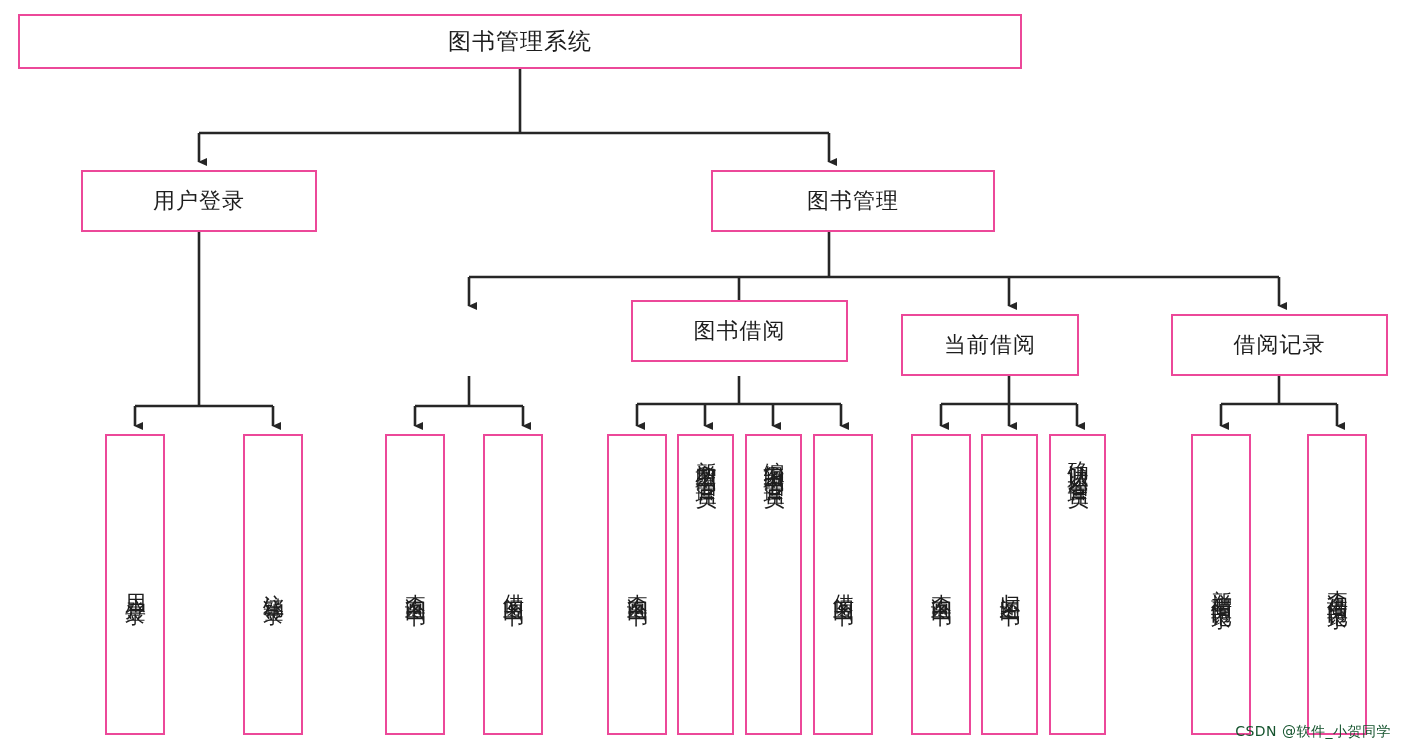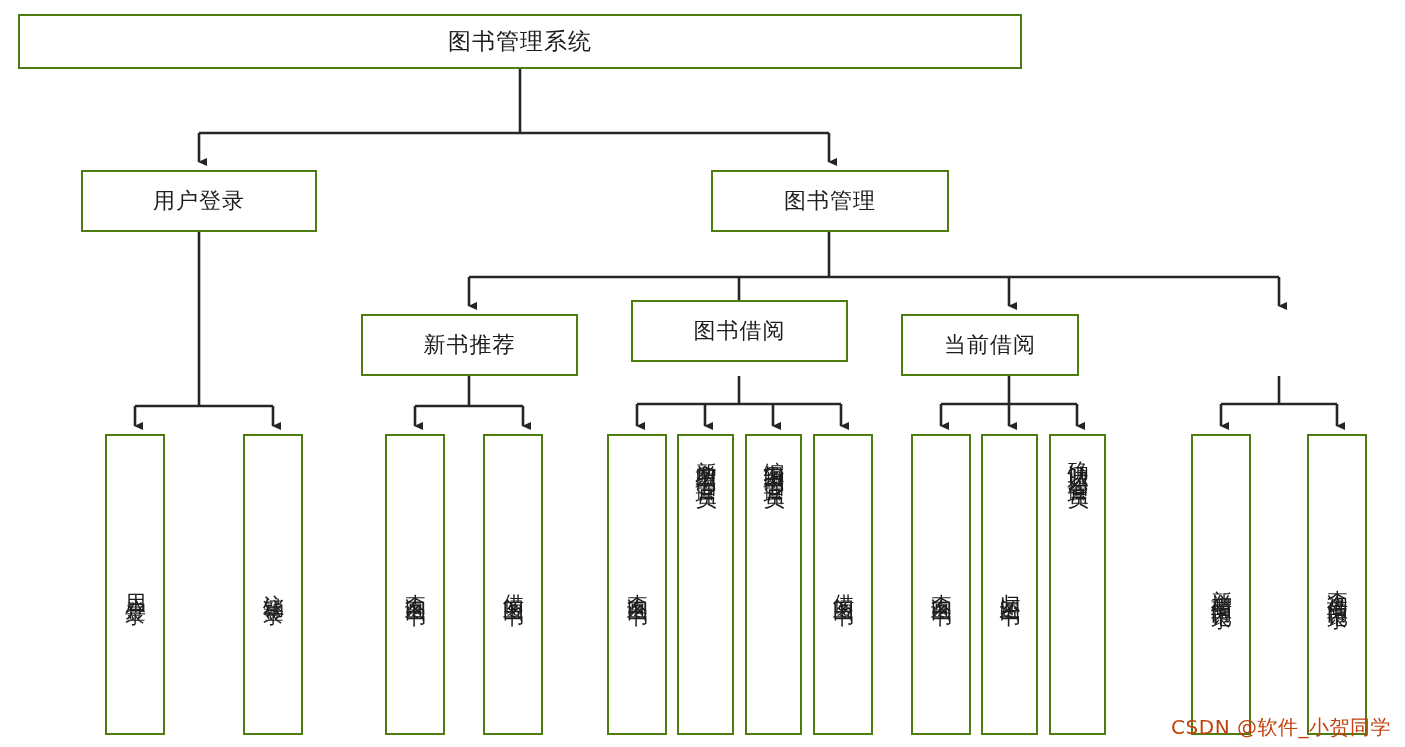--- a/index.html
+++ b/index.html
@@ -23,21 +23,21 @@
     left: 0;
     top: 0;
     width: 1405px;
     height: 747px;
     pointer-events: none;
   }
   .node {
     position: absolute;
     box-sizing: border-box;
     background: #ffffff;
-    border: 2px solid #4d7c0f;
+    border: 2px solid #ec4899;
     display: flex;
     align-items: center;
     justify-content: center;
     color: #1d1d1d;
     z-index: 2;
   }
   .node .label {
     text-align: center;
     line-height: 1.18;
     white-space: pre-line;
@@ -65,22 +65,22 @@
   }
   
   .node.vert.center {
     align-items: center;
     padding-top: 0;
   }
   #watermark {
     position: absolute;
     right: 14px;
     bottom: 6px;
-    font-size: 20px;
-    color: #c2410c;
+    font-size: 14px;
+    color: #14532d;
     letter-spacing: 0.5px;
     z-index: 5;
     white-space: nowrap;
   }
 </style>
 </head>
 <body>
 
 <div id="canvas">
 
@@ -134,33 +134,33 @@
     </g>
   </svg>
 
   <div class="node horiz root" style="left:18px; top:14px; width:1004px; height:55px;">
     <span class="label">图书管理系统</span>
   </div>
 
   <div class="node horiz" style="left:81px; top:170px; width:236px; height:62px;">
     <span class="label">用户登录</span>
   </div>
-  <div class="node horiz" style="left:711px; top:170px; width:238px; height:62px;">
+  <div class="node horiz" style="left:711px; top:170px; width:284px; height:62px;">
     <span class="label">图书管理</span>
   </div>
 
-  <div class="node horiz" style="left:361px; top:314px; width:217px; height:62px;">
-    <span class="label">新书推荐</span>
-  </div>
   <div class="node horiz" style="left:631px; top:300px; width:217px; height:62px;">
     <span class="label">图书借阅</span>
   </div>
   <div class="node horiz" style="left:901px; top:314px; width:178px; height:62px;">
     <span class="label">当前借阅</span>
   </div>
+  <div class="node horiz" style="left:1171px; top:314px; width:217px; height:62px;">
+    <span class="label">借阅记录</span>
+  </div>
 
   <div class="node vert center" style="left:105px; top:434px; width:60px; height:301px;">
     <span class="label">用户登录</span>
   </div>
   <div class="node vert center" style="left:243px; top:434px; width:60px; height:301px;">
     <span class="label">注销登录</span>
   </div>
 
   <div class="node vert center" style="left:385px; top:434px; width:60px; height:301px;">
     <span class="label">查询图书</span>

